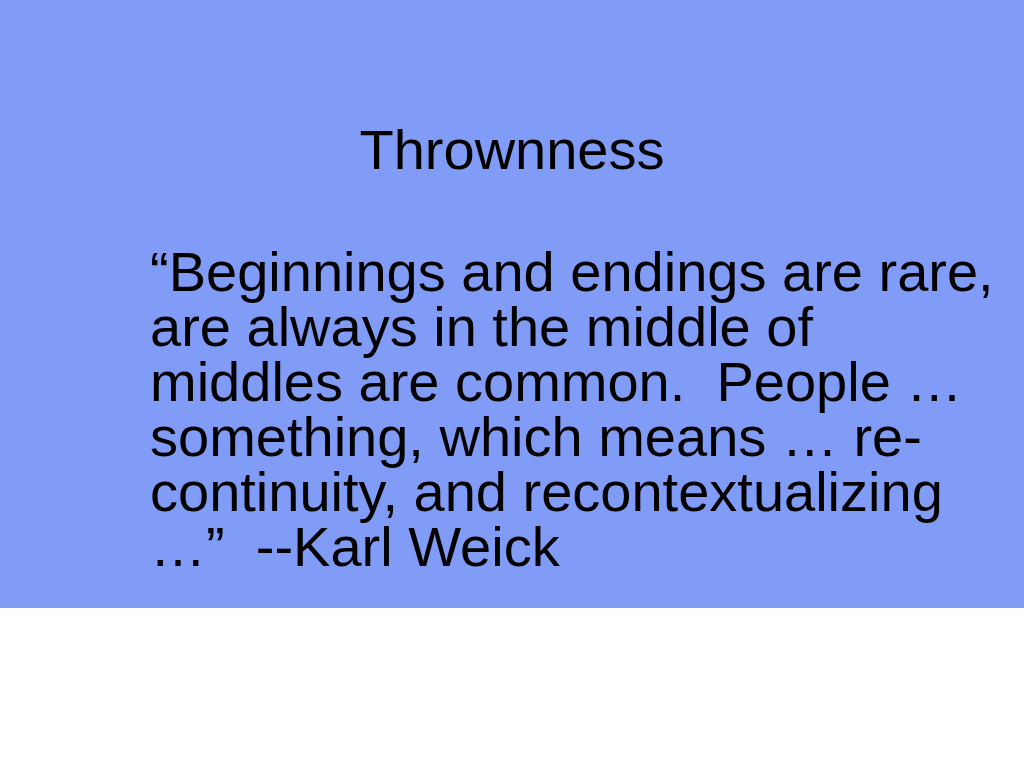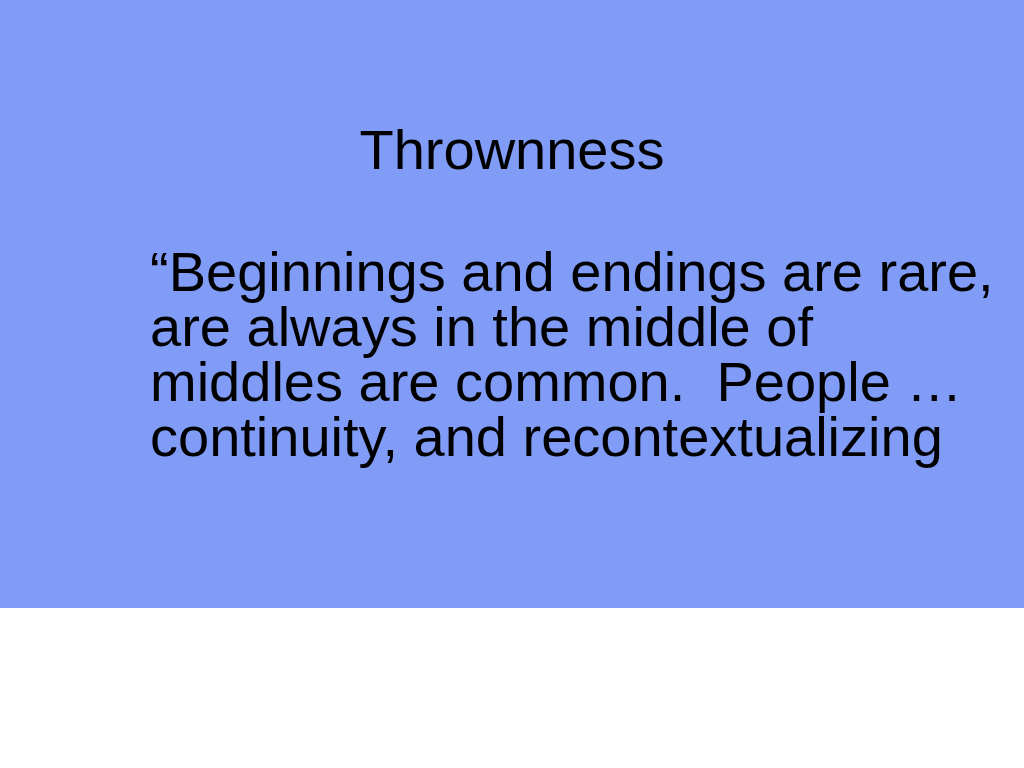--- a/index.html
+++ b/index.html
@@ -61,16 +61,18 @@
 <body>
 
 <div class="slide">
 
   <h1 class="slide-title">Thrownness</h1>
 
   <div class="slide-body">
     <div class="body-line">“Beginnings and endings are rare,</div>
     <div class="body-line">are always in the middle of</div>
     <div class="body-line">middles are common.  People …</div>
+    <div class="body-line">something, which means … re-</div>
     <div class="body-line">continuity, and recontextualizing</div>
+    <div class="body-line">…”  --Karl Weick</div>
   </div>
 
 </div>
 
 </body></html>

